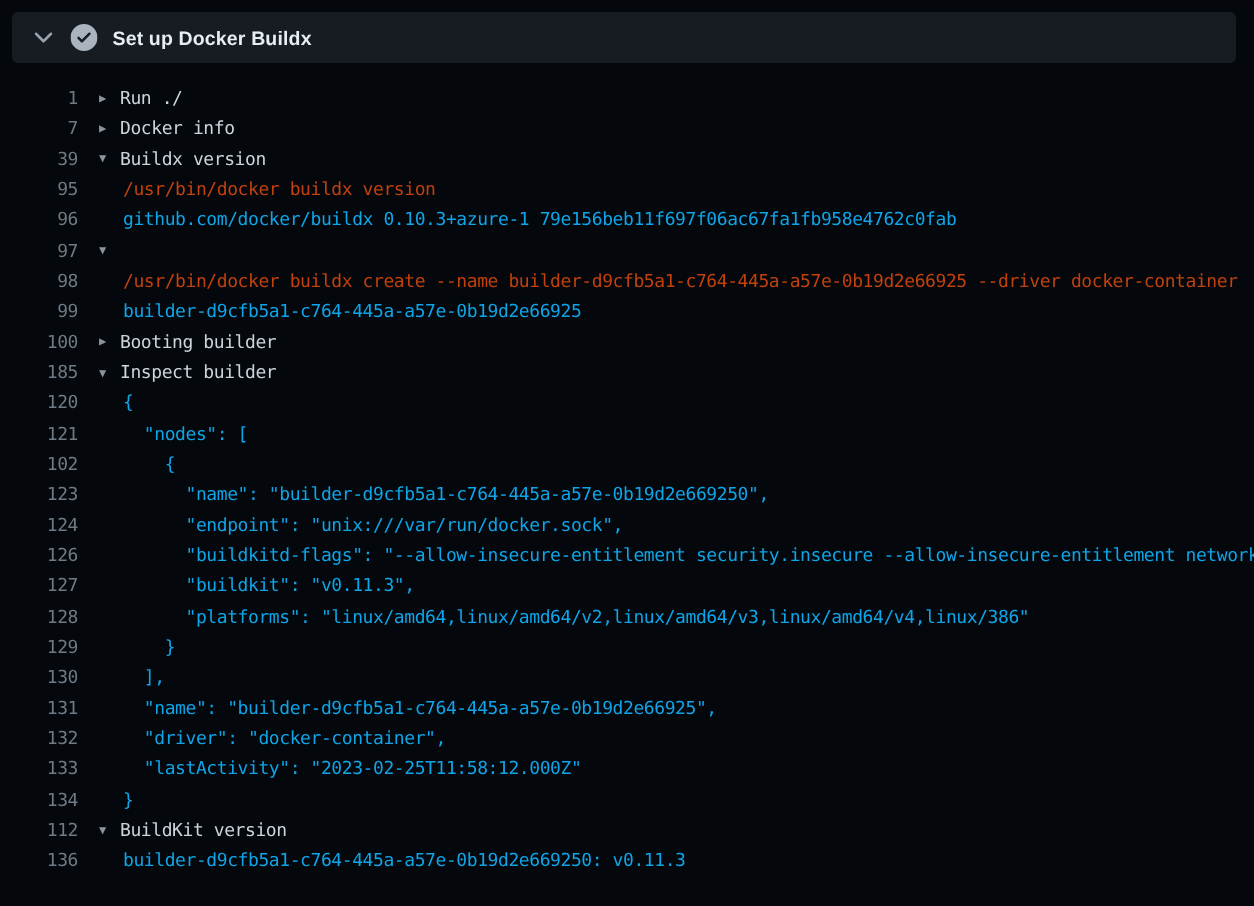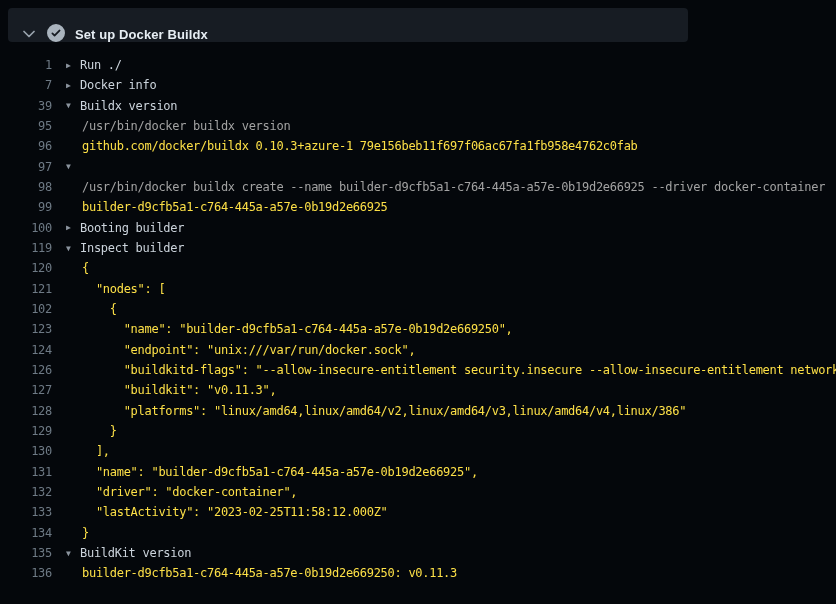--- a/index.html
+++ b/index.html
@@ -6,25 +6,25 @@
   html, body {
     width: 836px; height: 604px;
     background: #04070b;
     overflow: hidden;
     font-family: "Liberation Sans", sans-serif;
   }
   
   .step-header {
     position: absolute;
     left: 8px; top: 8px;
-    width: 680px; height: 34px;
+    width: 816px; height: 34px;
     background: #171c23;
     border-radius: 4px;
     display: flex;
-    align-items: flex-end;
+    align-items: center;
     padding-left: 13px;
     cursor: pointer;
   }
   .chevron {
     width: 16px; height: 16px;
     display: flex; align-items: center; justify-content: center;
     flex: 0 0 16px;
   }
   .status-icon {
     width: 18px; height: 18px;
@@ -69,22 +69,22 @@
     display: flex;
     align-items: center;
   }
   .tri {
     display: inline-block;
     width: 14px;
     font-size: 8px;
     color: #8b949e;
     flex: 0 0 14px;
   }
-  .content.command { padding-left: 30px; color: #a3a3a3; }
-  .content.output  { padding-left: 30px; color: #fde047; }
+  .content.command { padding-left: 30px; color: #c2410c; }
+  .content.output  { padding-left: 30px; color: #0ea5e9; }
 </style>
 </head>
 <body>
 
 <div class="step-header">
   <span class="chevron">
     <svg width="12" height="8" viewBox="0 0 12 8" fill="none">
       <path d="M1 1.5 L6 6.5 L11 1.5" stroke="#99a3ad" stroke-width="1.7" stroke-linecap="round" stroke-linejoin="round"></path>
     </svg>
   </span>
@@ -99,30 +99,30 @@
 <div class="log" id="log">
     <div class="log-row"><span class="gutter">1</span><span class="content section"><span class="tri">▶</span><span>Run ./</span></span></div>
     <div class="log-row"><span class="gutter">7</span><span class="content section"><span class="tri">▶</span><span>Docker info</span></span></div>
     <div class="log-row"><span class="gutter">39</span><span class="content section"><span class="tri">▼</span><span>Buildx version</span></span></div>
     <div class="log-row"><span class="gutter">95</span><span class="content command">/usr/bin/docker buildx version</span></div>
     <div class="log-row"><span class="gutter">96</span><span class="content output">github.com/docker/buildx 0.10.3+azure-1 79e156beb11f697f06ac67fa1fb958e4762c0fab</span></div>
     <div class="log-row"><span class="gutter">97</span><span class="content section"><span class="tri">▼</span></span></div>
     <div class="log-row"><span class="gutter">98</span><span class="content command">/usr/bin/docker buildx create --name builder-d9cfb5a1-c764-445a-a57e-0b19d2e66925 --driver docker-container</span></div>
     <div class="log-row"><span class="gutter">99</span><span class="content output">builder-d9cfb5a1-c764-445a-a57e-0b19d2e66925</span></div>
     <div class="log-row"><span class="gutter">100</span><span class="content section"><span class="tri">▶</span><span>Booting builder</span></span></div>
-    <div class="log-row"><span class="gutter">119</span><span class="content section"><span class="tri">▼</span><span>Inspect builder</span></span></div>
+    <div class="log-row"><span class="gutter">185</span><span class="content section"><span class="tri">▼</span><span>Inspect builder</span></span></div>
     <div class="log-row"><span class="gutter">120</span><span class="content output">{</span></div>
     <div class="log-row"><span class="gutter">121</span><span class="content output">  "nodes": [</span></div>
     <div class="log-row"><span class="gutter">102</span><span class="content output">    {</span></div>
     <div class="log-row"><span class="gutter">123</span><span class="content output">      "name": "builder-d9cfb5a1-c764-445a-a57e-0b19d2e669250",</span></div>
     <div class="log-row"><span class="gutter">124</span><span class="content output">      "endpoint": "unix:///var/run/docker.sock",</span></div>
     <div class="log-row"><span class="gutter">126</span><span class="content output">      "buildkitd-flags": "--allow-insecure-entitlement security.insecure --allow-insecure-entitlement network.host",</span></div>
     <div class="log-row"><span class="gutter">127</span><span class="content output">      "buildkit": "v0.11.3",</span></div>
     <div class="log-row"><span class="gutter">128</span><span class="content output">      "platforms": "linux/amd64,linux/amd64/v2,linux/amd64/v3,linux/amd64/v4,linux/386"</span></div>
     <div class="log-row"><span class="gutter">129</span><span class="content output">    }</span></div>
     <div class="log-row"><span class="gutter">130</span><span class="content output">  ],</span></div>
     <div class="log-row"><span class="gutter">131</span><span class="content output">  "name": "builder-d9cfb5a1-c764-445a-a57e-0b19d2e66925",</span></div>
     <div class="log-row"><span class="gutter">132</span><span class="content output">  "driver": "docker-container",</span></div>
     <div class="log-row"><span class="gutter">133</span><span class="content output">  "lastActivity": "2023-02-25T11:58:12.000Z"</span></div>
     <div class="log-row"><span class="gutter">134</span><span class="content output">}</span></div>
-    <div class="log-row"><span class="gutter">135</span><span class="content section"><span class="tri">▼</span><span>BuildKit version</span></span></div>
+    <div class="log-row"><span class="gutter">112</span><span class="content section"><span class="tri">▼</span><span>BuildKit version</span></span></div>
     <div class="log-row"><span class="gutter">136</span><span class="content output">builder-d9cfb5a1-c764-445a-a57e-0b19d2e669250: v0.11.3</span></div>
   </div>
 
 </body></html>

